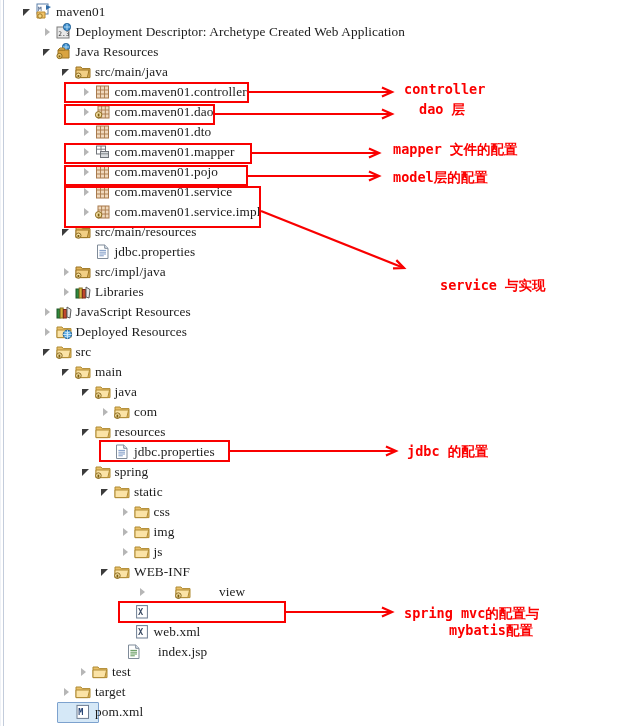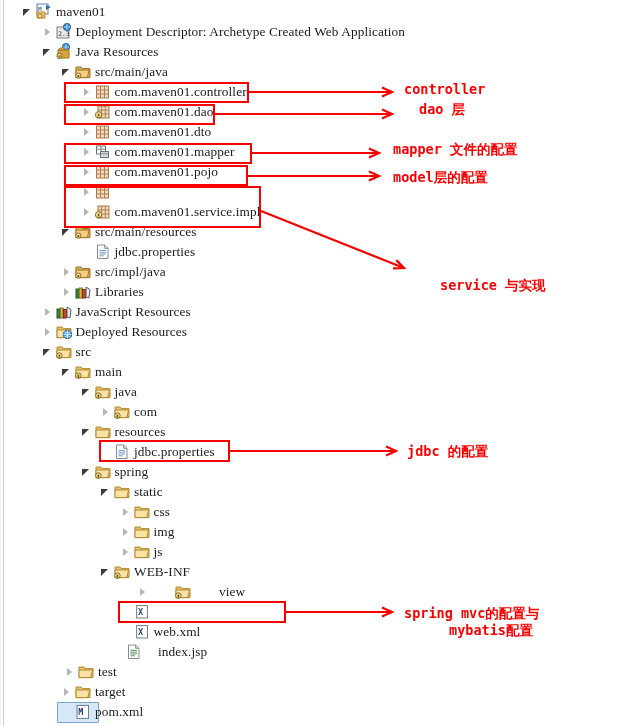--- a/index.html
+++ b/index.html
@@ -158,20 +158,21 @@
         <span class="lbl">com.maven01.pojo</span>
       </div>
       <div class="row" style="top: 182px; left: 80.5px;">
         <span class="twisty collapsed"></span>
         <span class="ico">
           <svg width="18" height="18" viewBox="0 0 18 18">
             <rect x="2.5" y="3" width="12" height="12" fill="#f0d9bd" stroke="#a8794b"></rect>
             <path d="M2.5 7 h12 M2.5 11 h12 M6.5 3 v12 M10.5 3 v12" stroke="#a8794b" stroke-width="0.9"></path>
           </svg>
         </span>
+        <span class="lbl">com.maven01.service</span>
       </div>
       <div class="row" style="top: 202px; left: 80.5px;">
         <span class="twisty collapsed"></span>
         <span class="ico">
           <svg width="18" height="18" viewBox="0 0 18 18">
             <rect x="4" y="3" width="11" height="12" fill="#f0d9bd" stroke="#a8794b"></rect>
             <path d="M4 7 h11 M4 11 h11 M7.6 3 v12 M11.3 3 v12" stroke="#a8794b" stroke-width="0.9"></path>
             <circle cx="4.6" cy="11.8" r="3.2" fill="#f6e0a4" stroke="#8b6a1e"></circle>
             <rect x="3.7" y="10.6" width="1.8" height="2.6" fill="#7a5e12"></rect>
             <rect x="3.7" y="13.6" width="1.8" height="0.9" fill="#7a5e12"></rect>
@@ -427,21 +428,21 @@
         <span class="ico">
           <svg width="18" height="18" viewBox="0 0 18 18">
             <path d="M3.5 2 h7.2 l3.3 3.3 v10.2 h-10.5z" fill="#ffffff" stroke="#7f8b99"></path>
             <path d="M10.7 2 v3.3 h3.3" fill="#dde5ee" stroke="#7f8b99"></path>
             <path d="M5.4 7.4 h6.6 M5.4 9.2 h6.6 M5.4 11 h6.6" stroke="#4c8a46" stroke-width="0.9"></path>
             <path d="M5.4 12.8 h4.4" stroke="#4c8a46" stroke-width="0.9"></path>
           </svg>
         </span>
         <span class="lbl">index.jsp</span>
       </div>
-      <div class="row" style="top: 662px; left: 64px;">
+      <div class="row" style="top: 662px; left: 78px;">
         <span class="twisty collapsed"></span>
         <span class="ico">
           <svg width="18" height="18" viewBox="0 0 18 18">
             <path d="M2 4 h5 l1.3 1.6 H16 v9 H2z" fill="#e9c06a" stroke="#b08b33"></path>
             <path d="M2 7 h13.6 l-1.8 7.6 H2z" fill="#fbe3a6" stroke="#b08b33"></path>
           </svg>
         </span>
         <span class="lbl">test</span>
       </div>
       <div class="row" style="top: 682px; left: 61px;">

